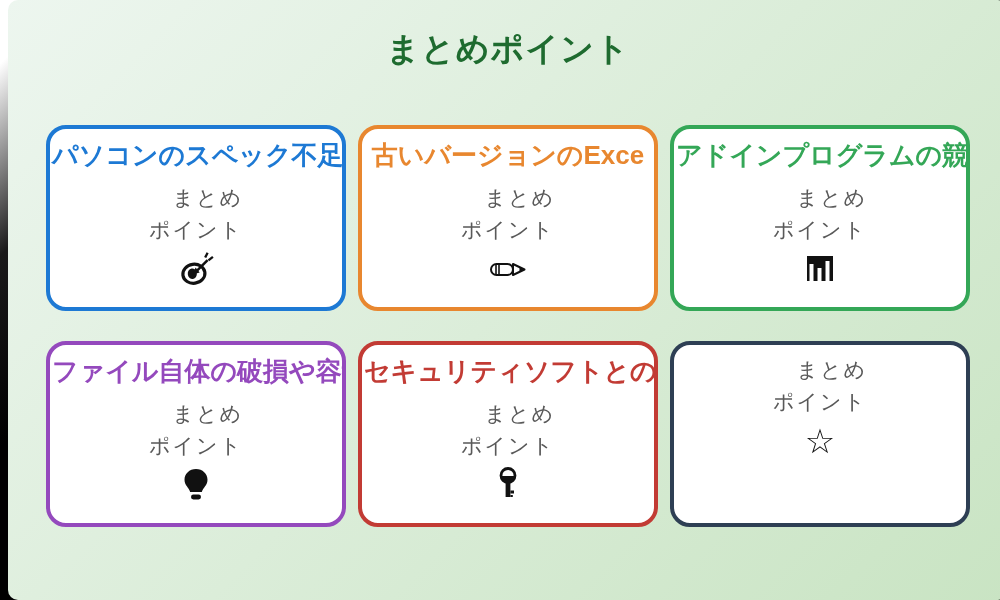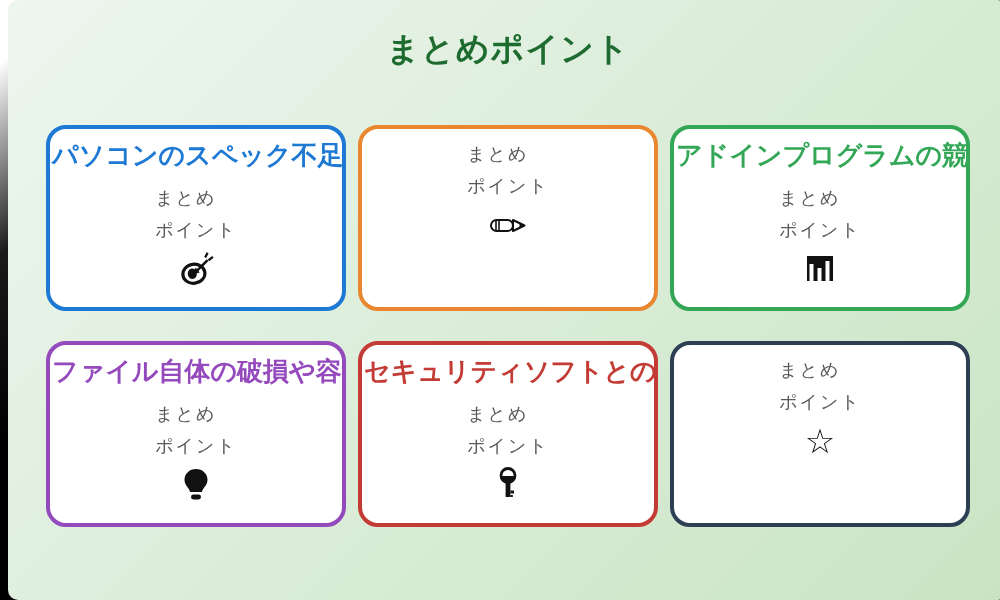--- a/index.html
+++ b/index.html
@@ -43,22 +43,22 @@
   }
   .card-title {
     margin-top: 9px;
     font-size: 26px;
     font-weight: bold;
     white-space: nowrap;
     max-width: 288px;
   }
   .card-body {
     margin-top: 9px;
-    text-align: left;
-    font-size: 18px;
+    text-align: right;
+    font-size: 21px;
     color: #595959;
     line-height: 32px;
     letter-spacing: 2px;
   }
   .card-icon {
     margin-top: 3px;
     height: 40px;
     display: flex;
     align-items: center;
     justify-content: center;
@@ -92,20 +92,21 @@
           <ellipse cx="14.5" cy="22.5" rx="4.3" ry="5" fill="#111" transform="rotate(-8 14.5 22.5)"></ellipse>
           <line x1="29" y1="9.5" x2="19" y2="19.5" stroke="#111" stroke-width="2.4"></line>
           <polygon points="14.8,23.2 21.5,21.2 17.6,16.6" fill="#111"></polygon>
           <line x1="29" y1="2.5" x2="26.7" y2="7.2" stroke="#111" stroke-width="2.2"></line>
           <line x1="34" y1="6.5" x2="29.8" y2="9.8" stroke="#111" stroke-width="2.2"></line>
         </svg>
       </div>
     </div>
 
     <div class="card" style="border-color: rgb(232, 135, 47);">
+      <div class="card-title" style="color: rgb(232, 135, 47);">古いバージョンのExce</div>
       <div class="card-body">
         <div>まとめ</div>
         <div>ポイント</div>
       </div>
       <div class="card-icon">
         <svg width="40" height="36" viewBox="0 0 40 36">
           <rect x="3" y="13" width="22" height="11" rx="5.5" fill="#fff" stroke="#111" stroke-width="2"></rect>
           <line x1="8" y1="13.5" x2="8" y2="23.5" stroke="#111" stroke-width="1.6"></line>
           <line x1="11" y1="13.5" x2="11" y2="23.5" stroke="#111" stroke-width="1.6"></line>
           <polygon points="25,13 36.5,18.5 25,24" fill="#fff" stroke="#111" stroke-width="2" stroke-linejoin="round"></polygon>

